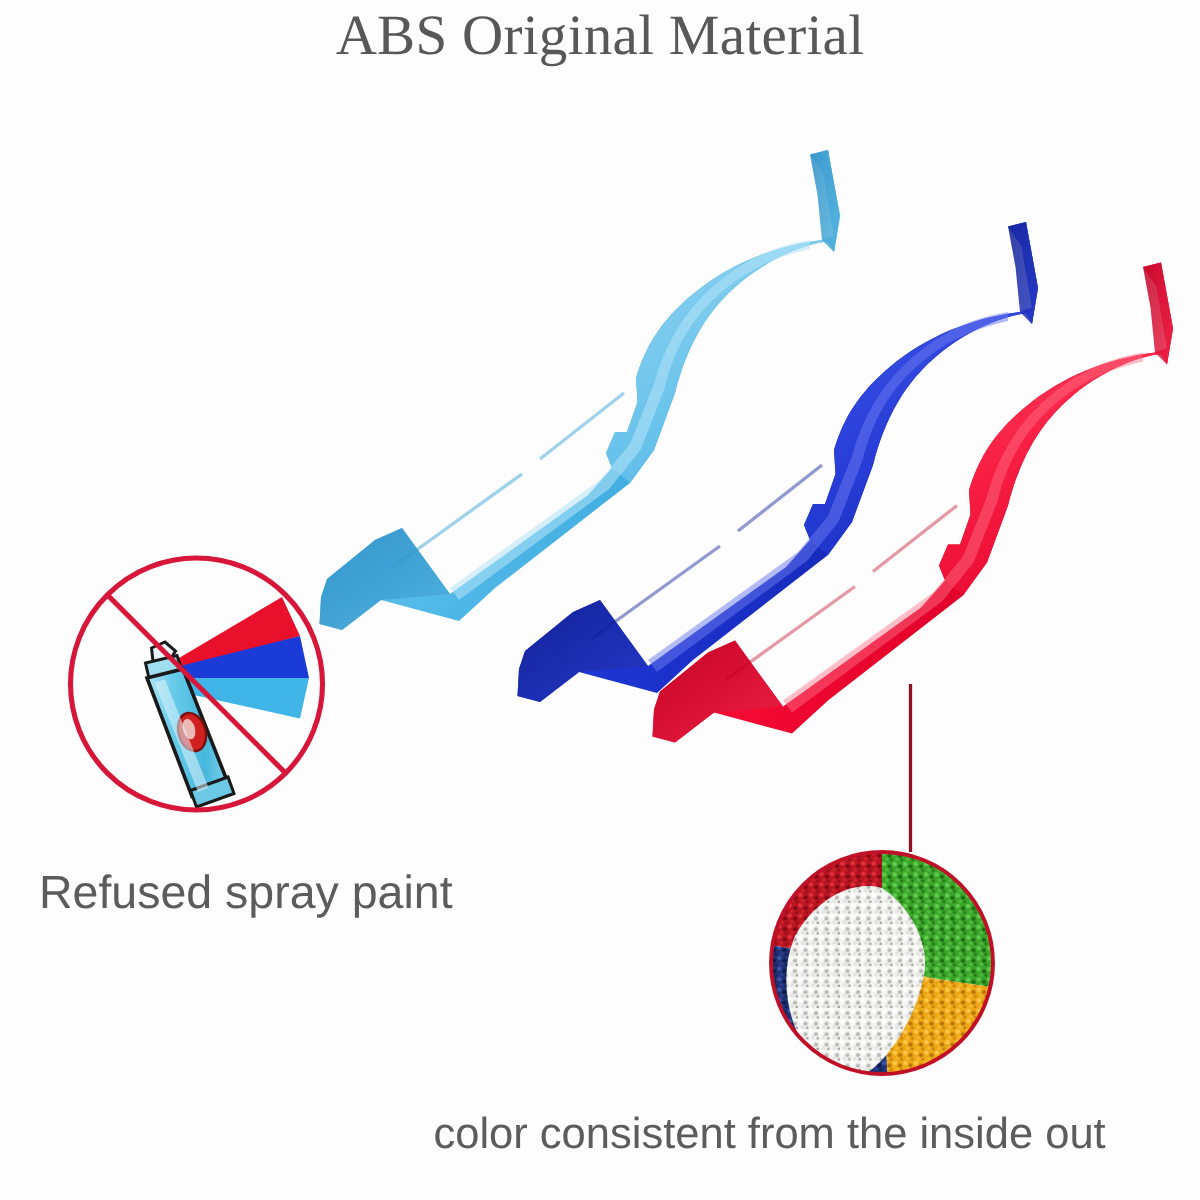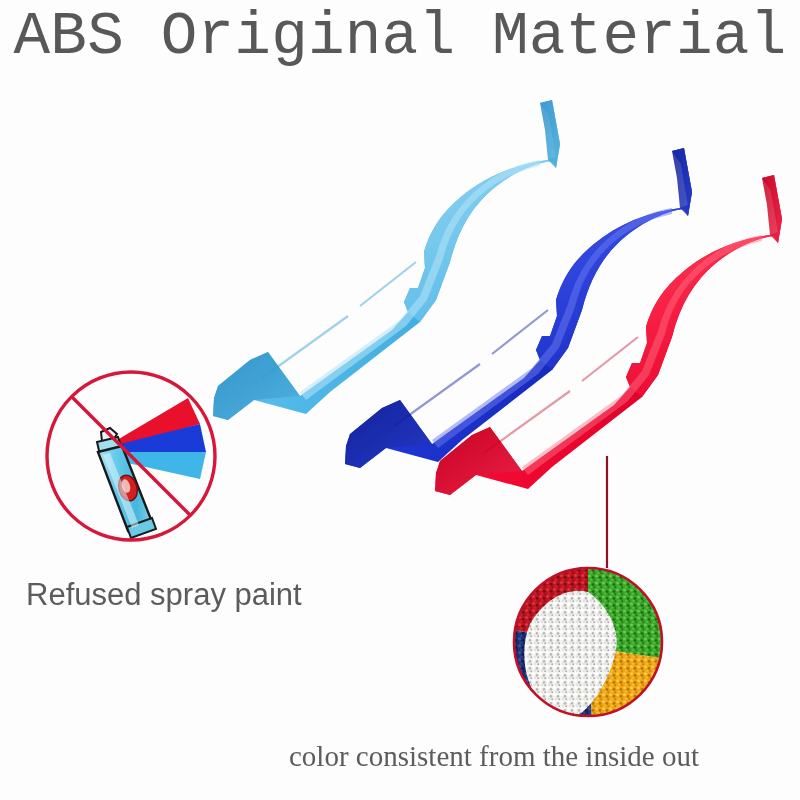--- a/index.html
+++ b/index.html
@@ -17,22 +17,22 @@
     height: 800px;
     background: #fdfdfd;
     overflow: hidden;
   }
   .abs-title {
     position: absolute;
     left: 0;
     top: 2px;
     width: 800px;
     text-align: center;
-    font-family: Liberation Mono, monospace;
-    font-size: 61px;
+    font-family: Liberation Serif, serif;
+    font-size: 38px;
     font-weight: 400;
     letter-spacing: 0.2px;
     color: #585858;
     white-space: nowrap;
   }
   .caption {
     position: absolute;
     font-family: "Liberation Sans", sans-serif;
     font-weight: 400;
     color: #5c5c5c;
@@ -41,21 +41,20 @@
   .caption-refused {
     left: 10px;
     top: 577px;
     font-size: 31px;
     margin-left: 16px;
   }
   .caption-consistent {
     left: 289px;
     top: 740px;
     font-size: 29px;
-    font-family: Liberation Serif, serif;
   }
   .art-layer {
     position: absolute;
     left: 0;
     top: 0;
     width: 800px;
     height: 800px;
   }
 </style>
 </head>

